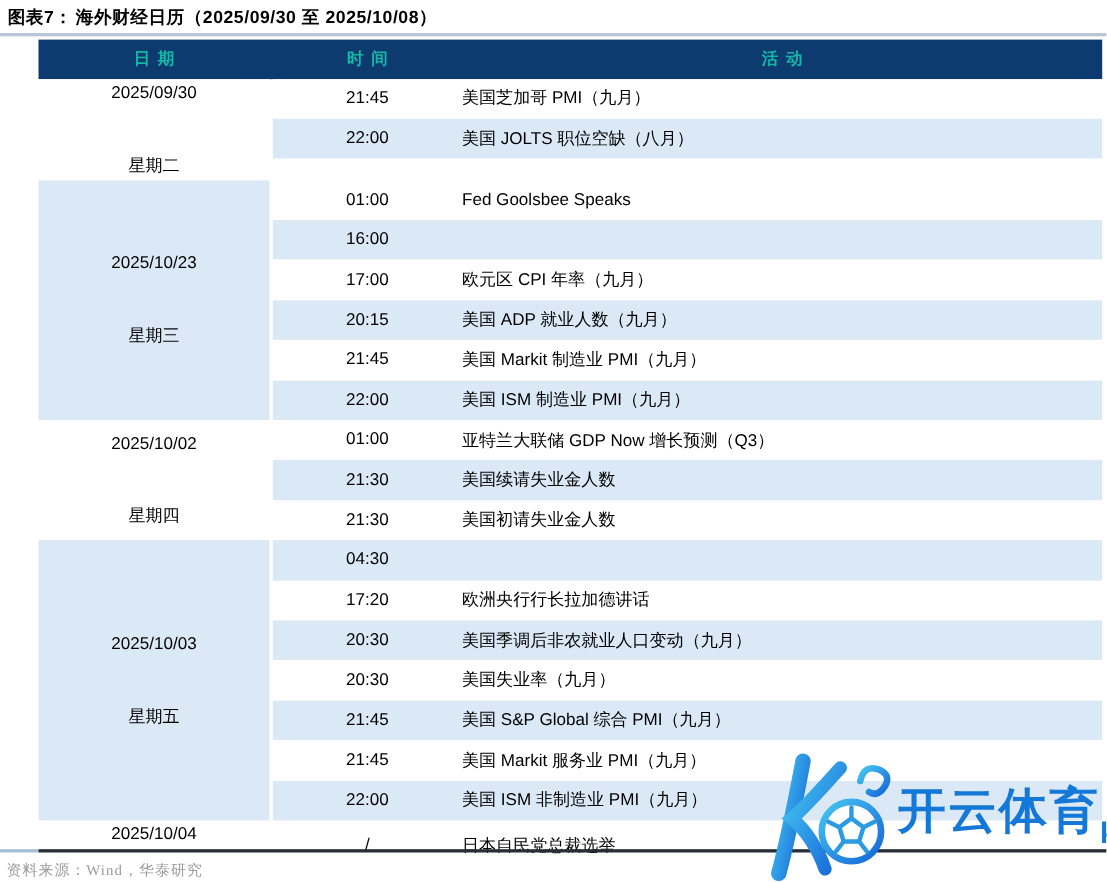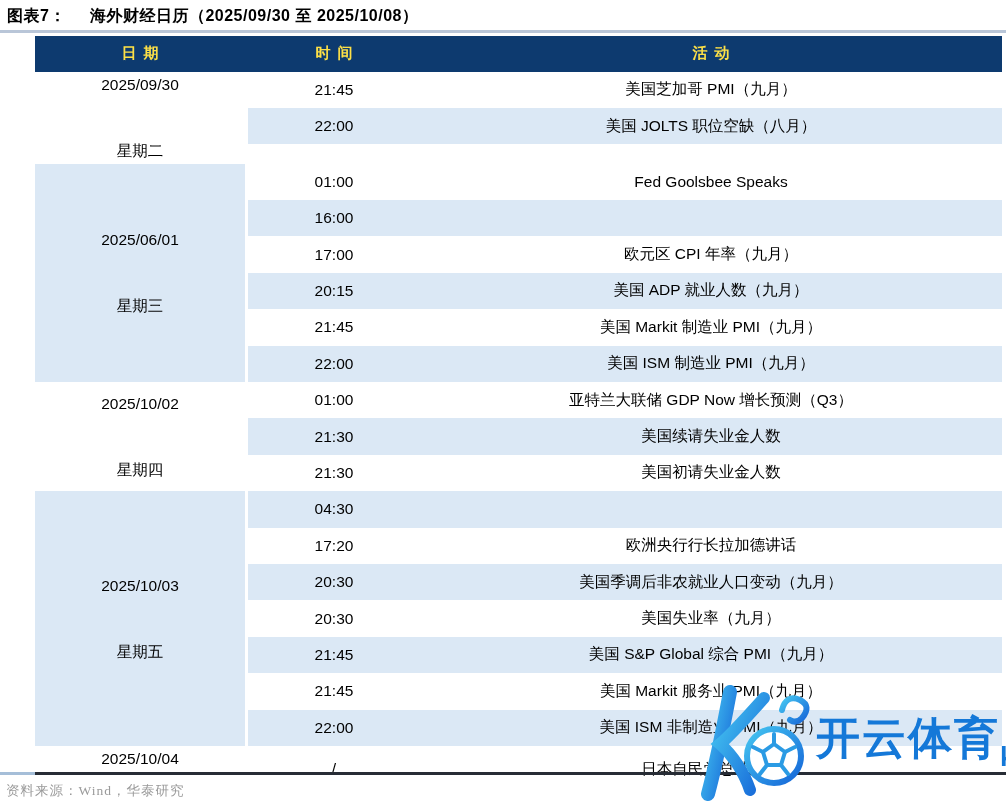--- a/index.html
+++ b/index.html
@@ -5,31 +5,31 @@
   html,body{margin:0;padding:0;}
   body{
     width:1006px;height:802px;position:relative;overflow:hidden;
     background:#ffffff;font-family:"Liberation Sans","DejaVu Sans",sans-serif;
     color:#000;
   }
   .title{
     position:absolute;top:6px;left:7px;font-size:16px;font-weight:bold;
     letter-spacing:0.5px;white-space:nowrap;
   }
-  .title .title-text{margin-left:24px;}
+  .title .title-text{margin-left:3px;}
   .top-divider{
     position:absolute;top:30px;left:0;width:1006px;height:3px;
     background:var(--divider,#b9c6d8);
   }
   .table{
     position:absolute;top:36px;left:35px;width:967px;
   }
   .thead{
     display:flex;height:35.5px;align-items:center;
-    background:var(--header-bg,#0d3a6f);color:#fde047;
+    background:var(--header-bg,#0d3a6f);color:#14b8a6;
     font-size:15px;font-weight:bold;
   }
   .th{text-align:center;letter-spacing:7px;text-indent:7px;}
   .th-date{width:210px;}
   .th-gap{width:3px;}
   .th-time{width:172px;}
   .th-act{flex:1;}
   .group{display:flex;}
   .date-cell{
     width:210px;margin-right:3px;background:#ffffff;
@@ -37,21 +37,21 @@
     font-size:15.5px;line-height:26px;gap:40px;
   }
   .date-cell.alt{background:var(--row-alt-bg,#dbe8f5);}
   .events{flex:1;display:flex;flex-direction:column;}
   .event-row{
     display:flex;height:36.42px;align-items:center;background:#ffffff;
     font-size:15.5px;
   }
   .event-row.alt{background:var(--row-alt-bg,#dbe8f5);}
   .time-cell{width:172px;text-align:center;}
-  .activity-cell{flex:1;text-align:center;}
+  .activity-cell{flex:1;text-align:left;}
   .group:last-child .event-row{height:46px;}
   .bottom-line-light{
     position:absolute;top:772px;left:0;width:35px;height:3px;
     background:#a5bed8;
   }
   .bottom-line-dark{
     position:absolute;top:772px;left:35px;width:971px;height:3px;
     background:var(--dark-line,#272c35);
   }
   .source{
@@ -103,21 +103,21 @@
             <div class="activity-cell">美国芝加哥 PMI（九月）</div>
           </div>
           <div class="event-row alt">
             <div class="time-cell">22:00</div>
             <div class="activity-cell">美国 JOLTS 职位空缺（八月）</div>
           </div>
         </div>
       </div>
       <div class="group">
         <div class="date-cell alt">
-          <div class="date-line">2025/06/01</div>
+          <div class="date-line">2025/10/23</div>
           <div class="date-line">星期三</div>
         </div>
         <div class="events">
           <div class="event-row">
             <div class="time-cell">01:00</div>
             <div class="activity-cell">Fed Goolsbee Speaks</div>
           </div>
           <div class="event-row alt">
             <div class="time-cell">16:00</div>
           </div>

